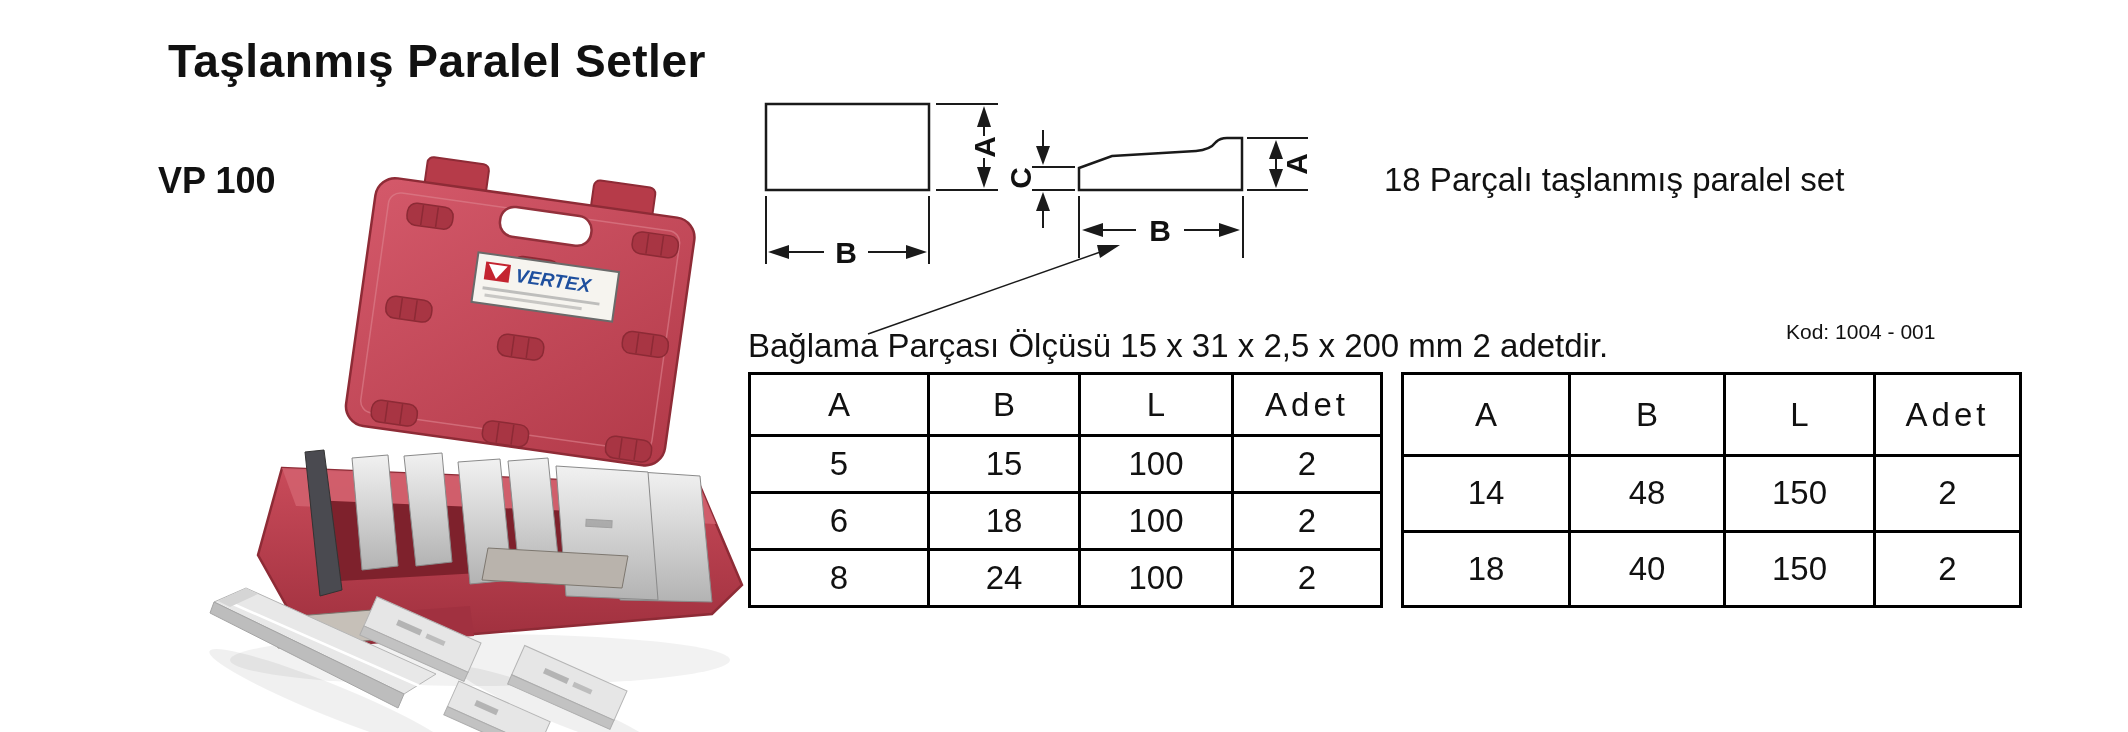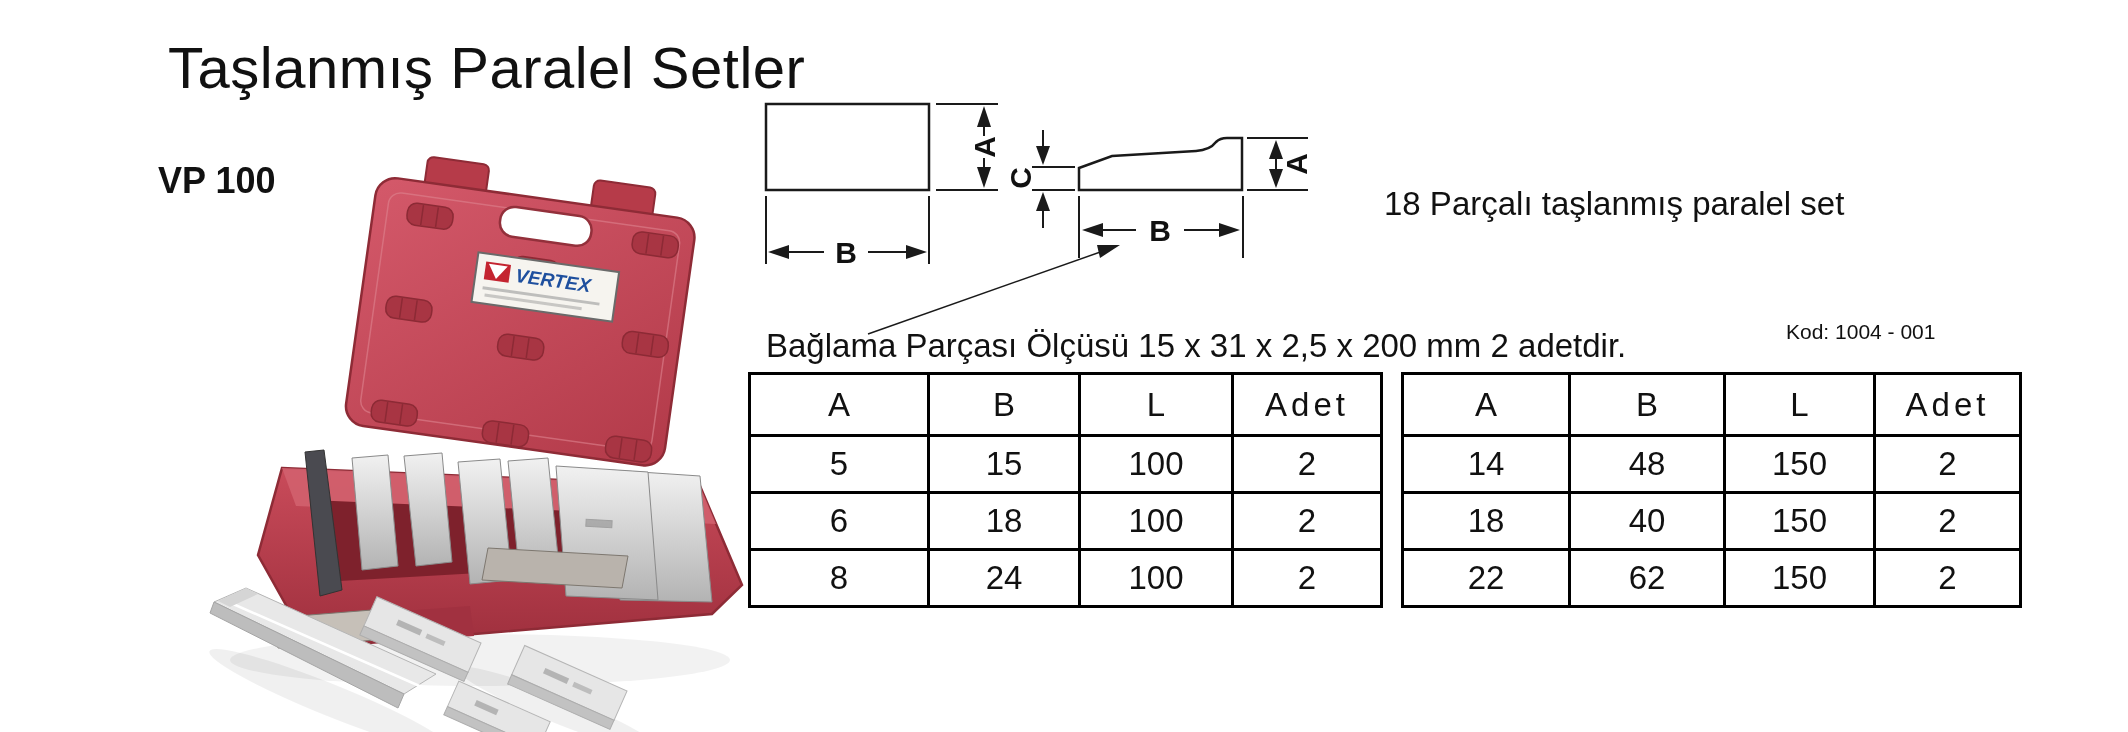--- a/index.html
+++ b/index.html
@@ -2,24 +2,24 @@
 <html><head>
 <meta charset="utf-8">
 <style>
   html,body{margin:0;padding:0;}
   body{
     width:2128px;height:732px;position:relative;overflow:hidden;
     background:#ffffff;color:#111;
     font-family:"Liberation Sans", sans-serif;
   }
   .abs{position:absolute;}
-  .page-title{left:168px;top:34px;font-size:58px;font-weight:normal;letter-spacing:.5px;text-align:center;}
+  .page-title{left:168px;top:34px;font-size:46px;font-weight:bold;letter-spacing:.5px;text-align:center;}
   .model-code{left:158px;top:160px;font-size:36px;font-weight:bold;}
-  .set-desc{left:1384px;top:161px;font-size:33px;margin-top:24px;}
-  .clamp-note{left:766px;top:327px;font-size:33px;}
+  .set-desc{left:1384px;top:161px;font-size:33px;}
+  .clamp-note{left:748px;top:327px;font-size:33px;}
   .kod-label{left:1786px;top:320px;font-size:21px;}
 
   .tables-wrap{left:748px;top:372px;display:flex;gap:18px;}
   table.spec{border-collapse:collapse;table-layout:fixed;background:#fff;}
   table.spec th,table.spec td{
     border:3px solid #000;text-align:center;vertical-align:middle;
     font-size:33px;font-weight:400;padding:0;
   }
   table.spec th{height:59px;}
   table.spec td{height:54px;}
@@ -297,21 +297,15 @@
       <td>48</td>
       <td>150</td>
       <td>2</td>
     </tr>
     <tr>
       <td>18</td>
       <td>40</td>
       <td>150</td>
       <td>2</td>
     </tr>
-    <tr>
-      <td>22</td>
-      <td>62</td>
-      <td>150</td>
-      <td>2</td>
-    </tr>
   </tbody>
     </table>
 </div>
 
 </body></html>

